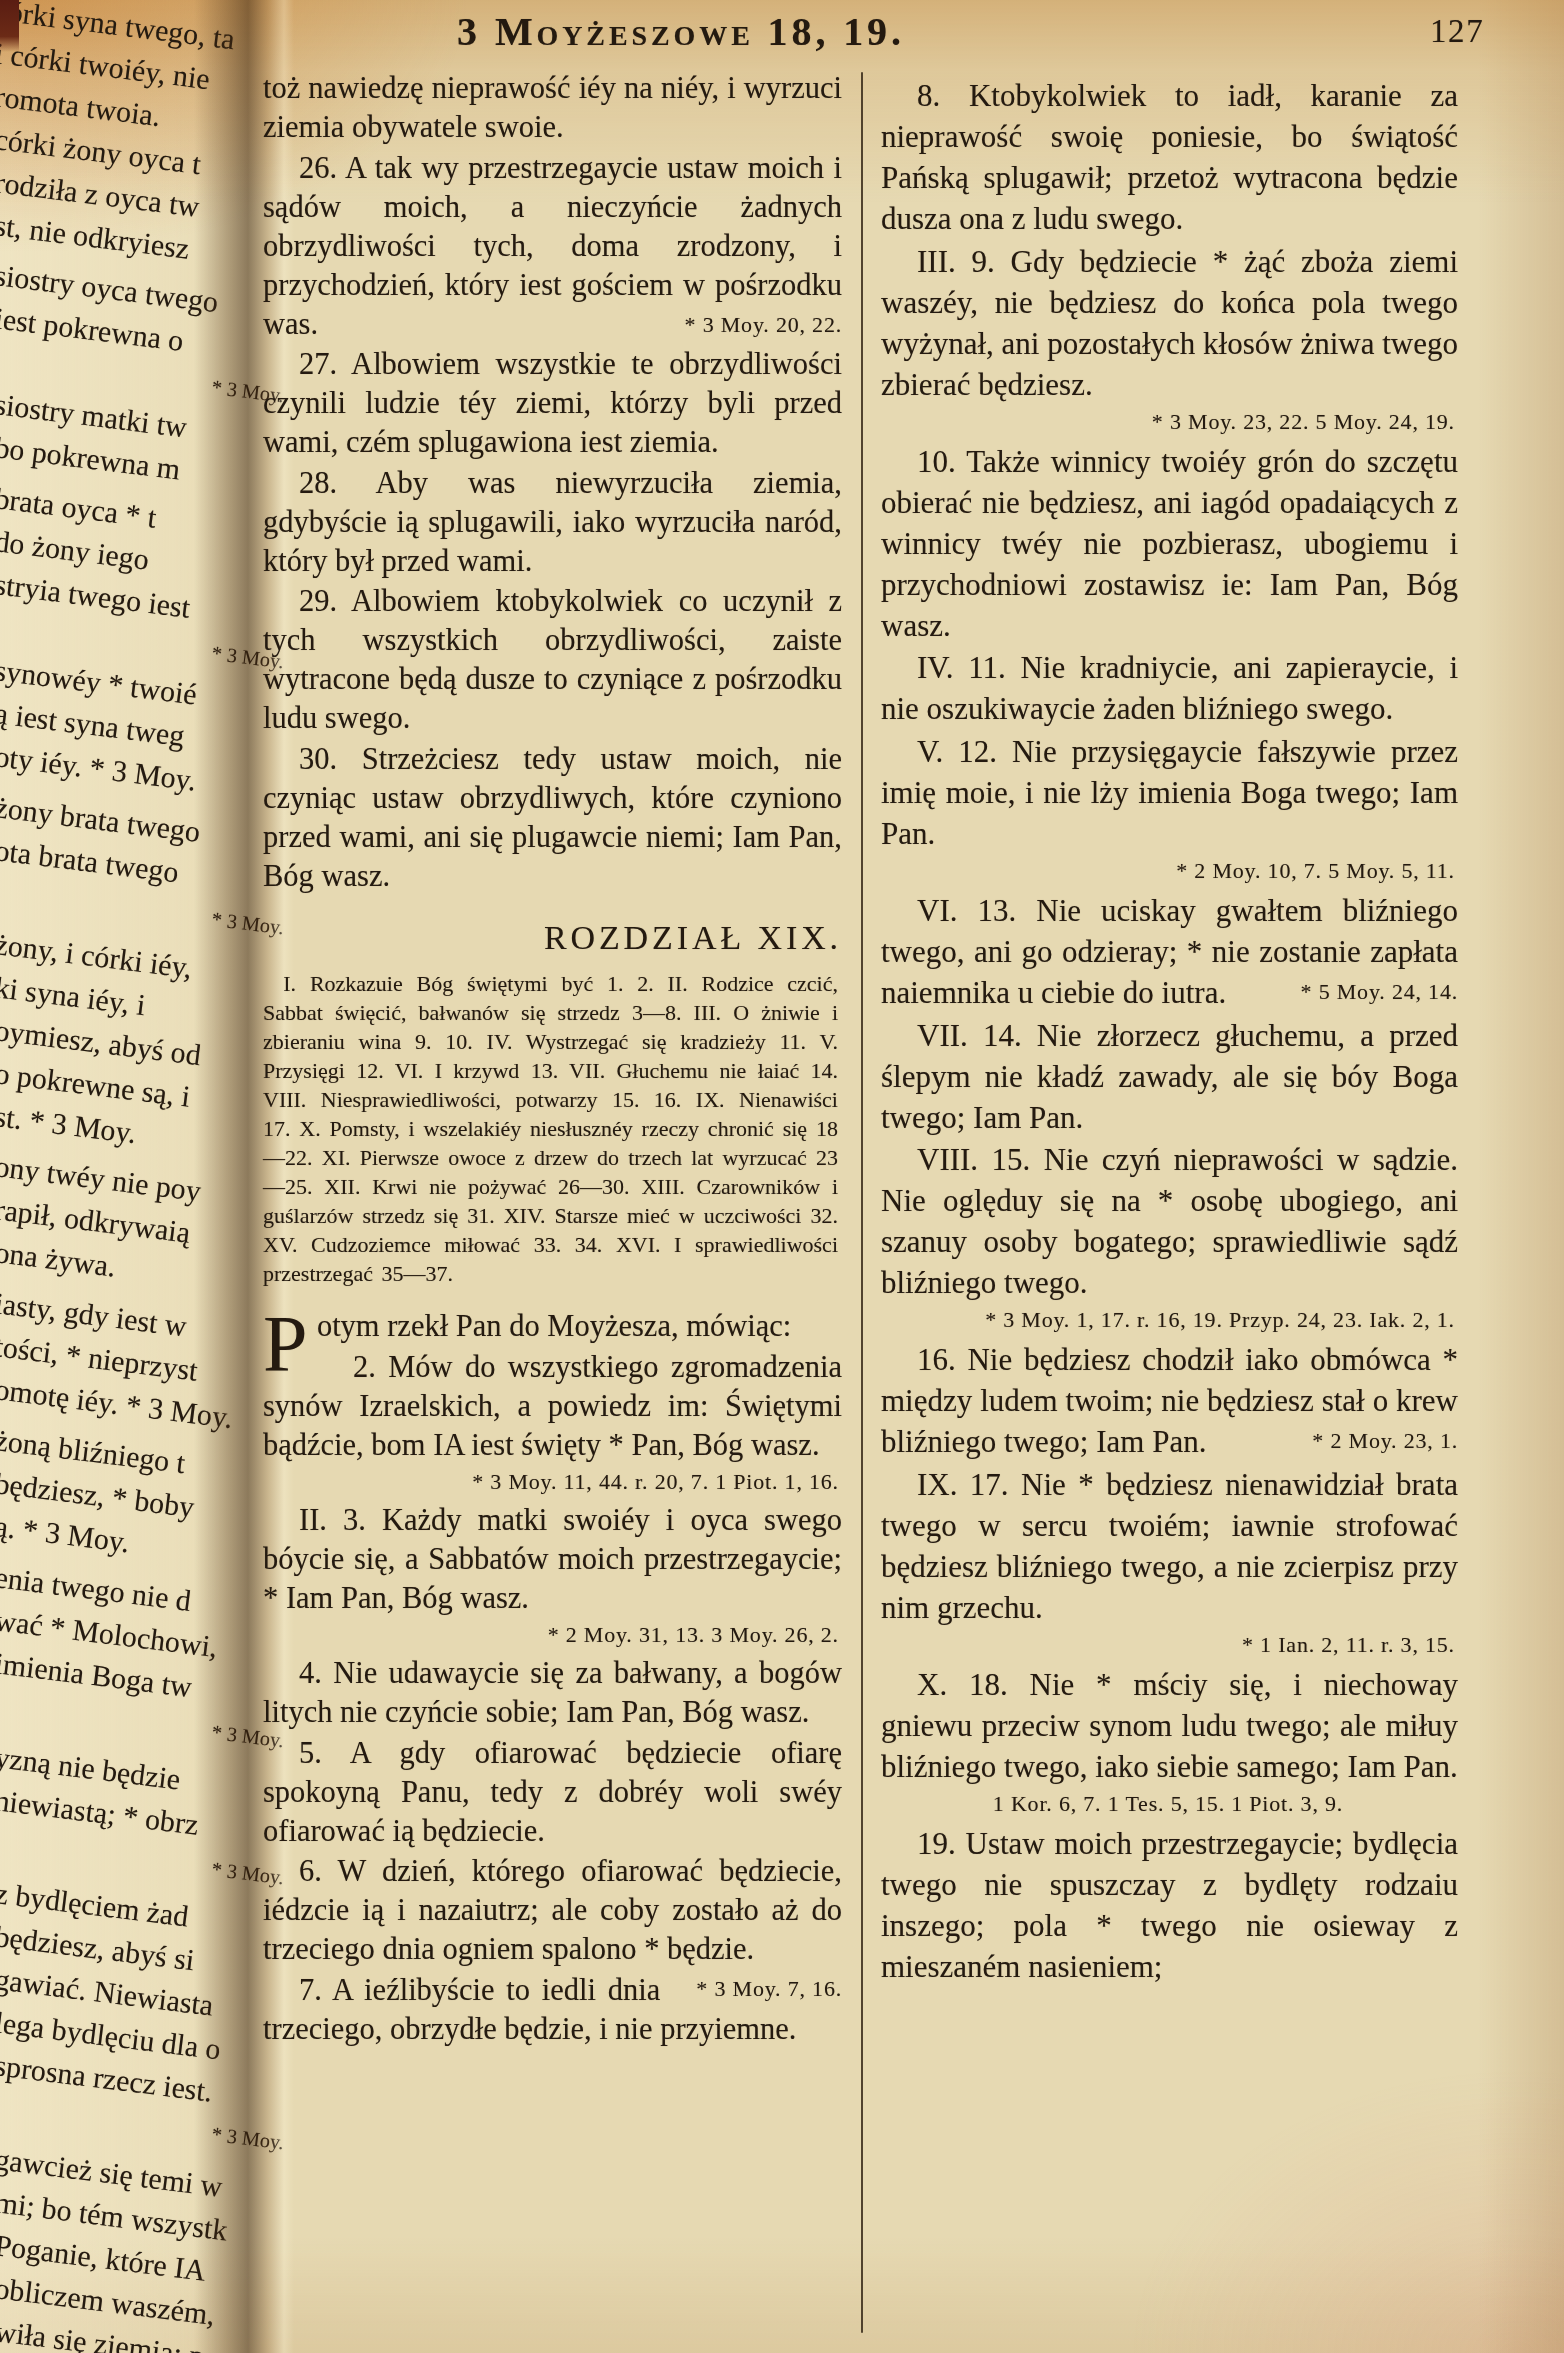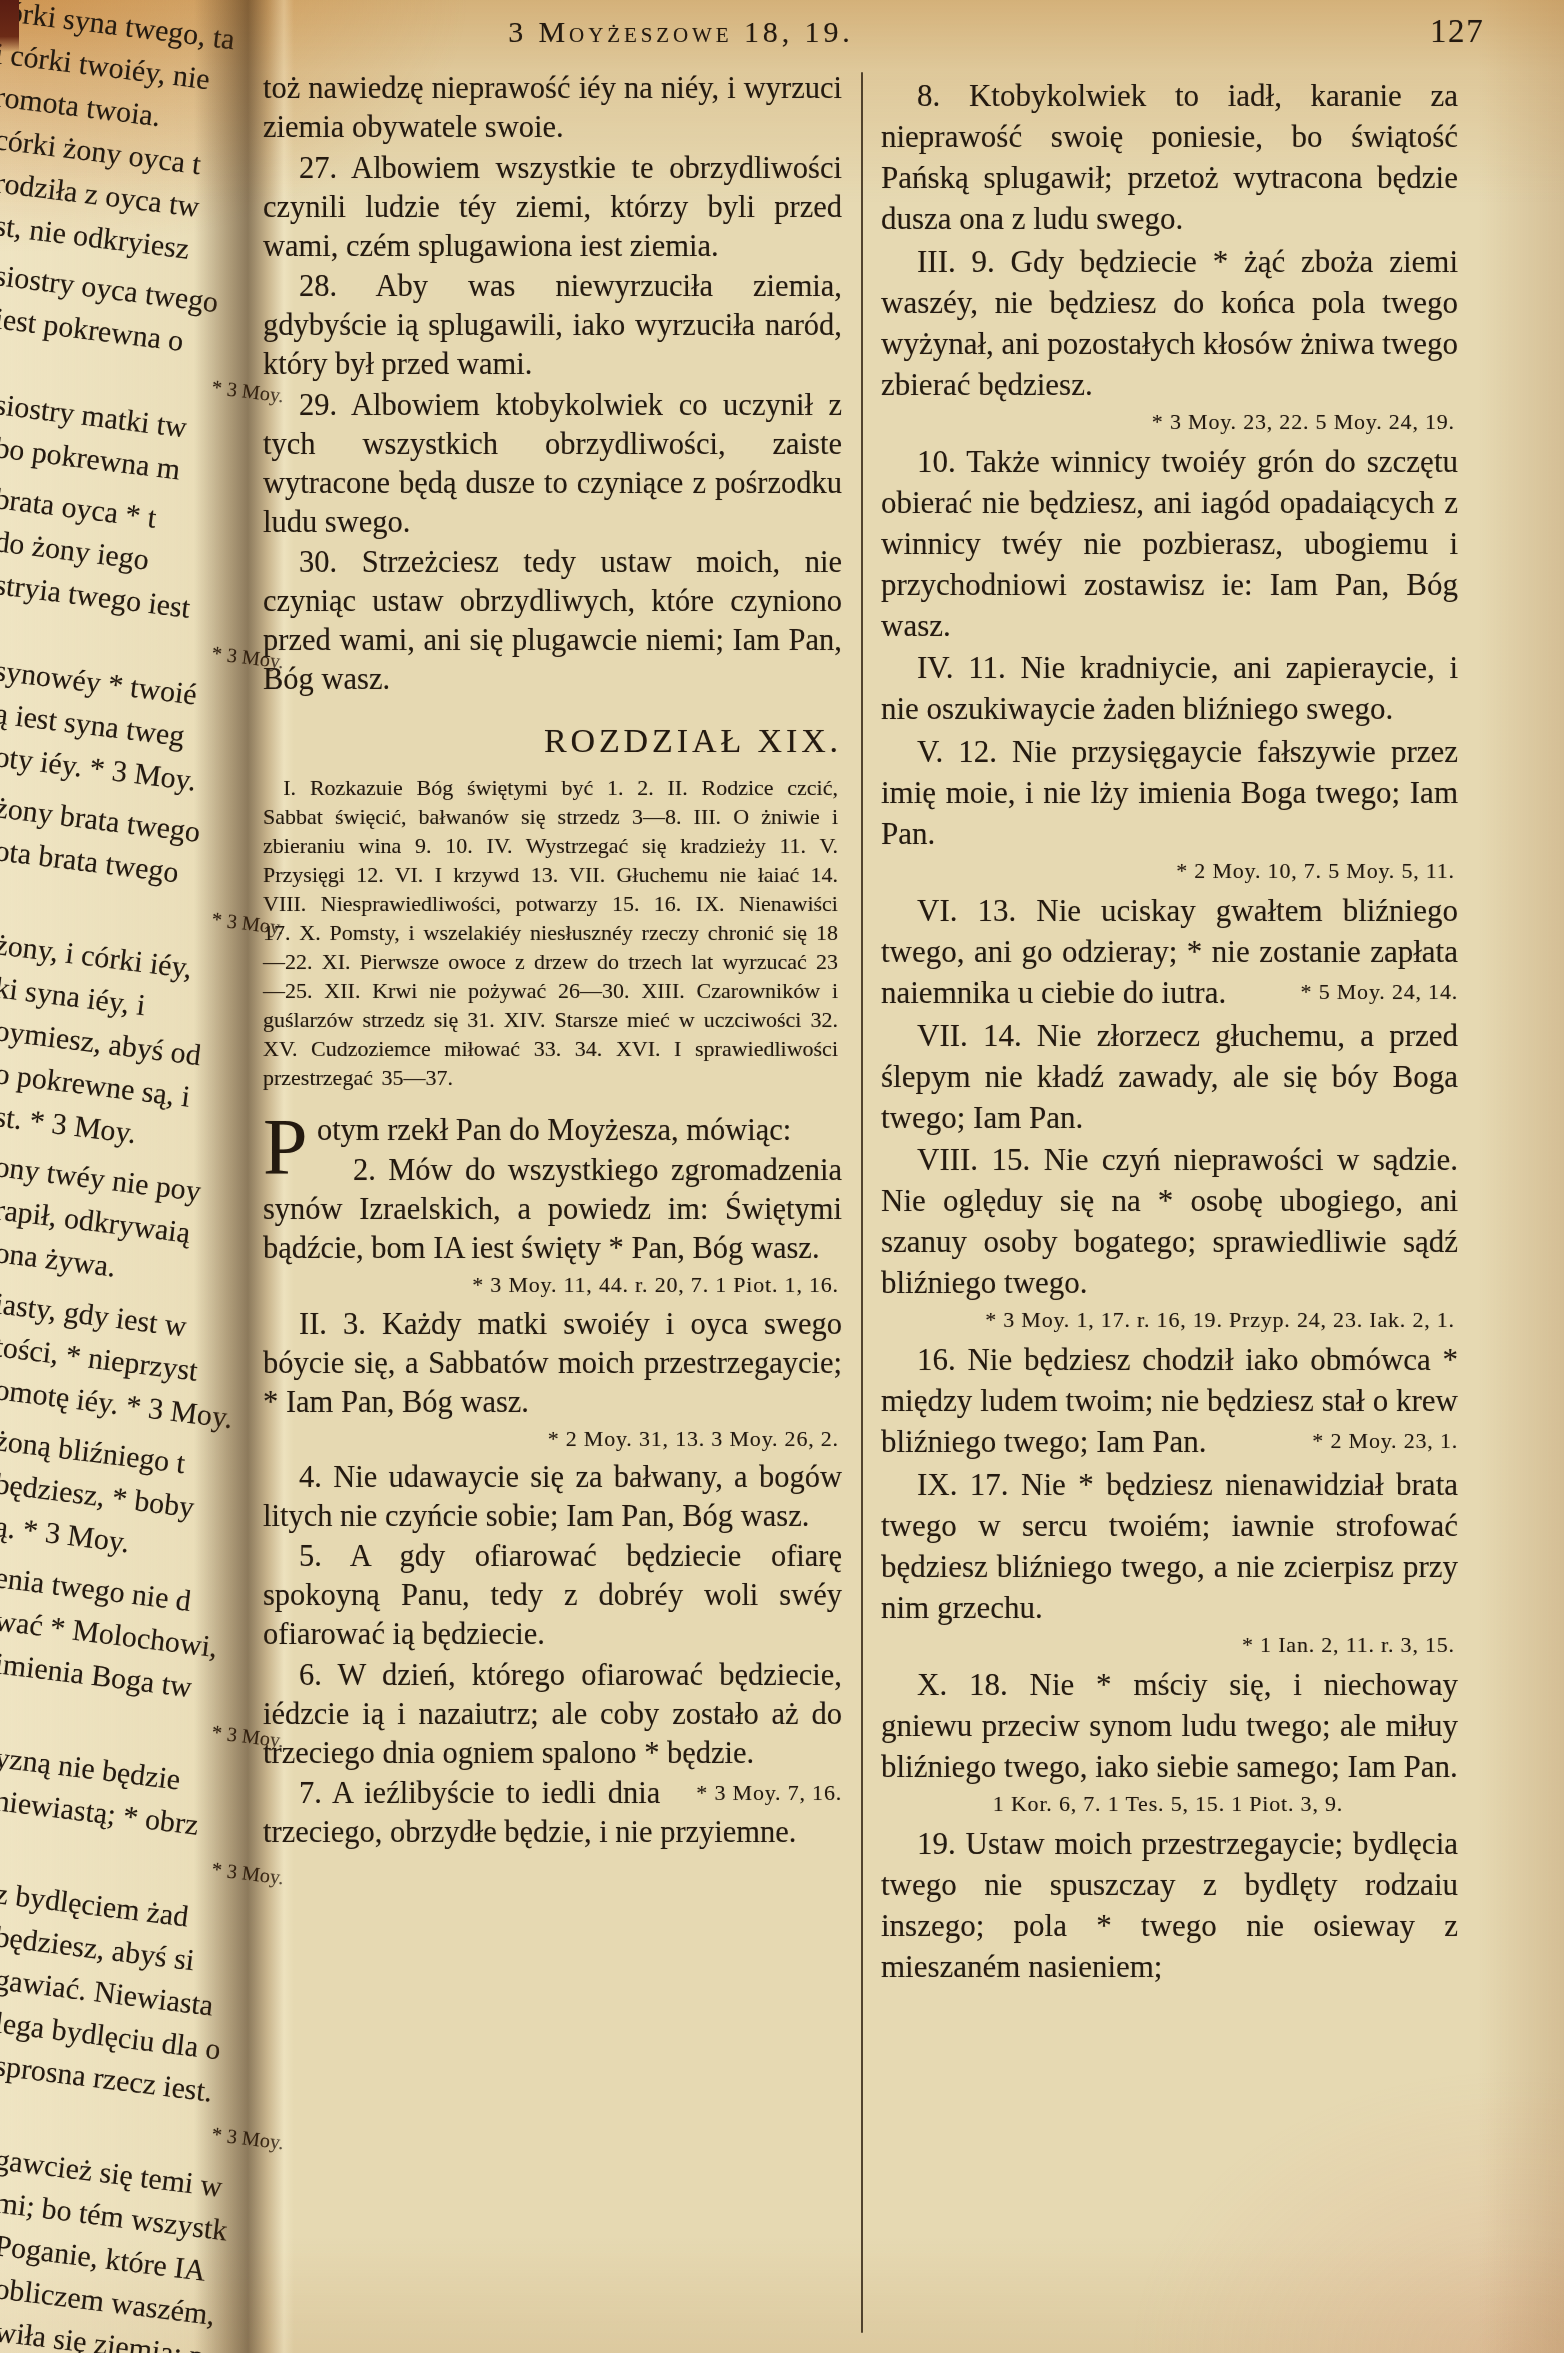--- a/index.html
+++ b/index.html
@@ -17,21 +17,21 @@
       radial-gradient(595px 438px at 97% 100%, rgba(212,132,106,0.22), rgba(212,132,106,0) 65%),
       linear-gradient(0deg, rgba(168,118,58,0.16) 0px, rgba(168,118,58,0) 117px),
       #e6d9b2;
   }
   .ink{ text-shadow:0 0 0.8px rgba(40,28,14,0.35); }
 
   
   .header-title{
     position:absolute; left:407px; top:11px; width:548px;
     text-align:center; font-variant:small-caps;
-    font-size:30px; letter-spacing:3.9px; line-height:41px;
+    font-size:40px; letter-spacing:3.9px; line-height:41px;font-weight:bold;
   }
   .page-number{
     position:absolute; left:1430px; top:11px; width:94px;
     font-size:33px; letter-spacing:1.6px; line-height:41px;
   }
 
   
   .left-col{
     position:absolute; left:-4.7px; top:-12.5px; width:313px; height:2394px;
     z-index:1; overflow:hidden;
@@ -261,20 +261,24 @@
 <div class="header-title ink">3 Moyżeszowe 18, 19.</div>
 <div class="page-number ink">127</div>
 
 <div class="middle-col ink">
 
 <div class="blk type-cont">
       <p class="para"><span class="txt">toż nawiedzę nieprawość iéy na niéy, i wyrzuci ziemia obywatele swoie.</span></p>
 
     </div>
     <div class="blk type-verse">
+      <p class="para"><span class="txt">26. A tak wy przestrzegaycie ustaw moich i sądów moich, a nieczyńcie żadnych obrzydliwości tych, doma zrodzony, i przychodzień, który iest gościem w pośrzodku was.</span><span class="inline-ref">* 3 Moy. 20, 22.</span></p>
+
+    </div>
+    <div class="blk type-verse">
       <p class="para"><span class="txt">27. Albowiem wszystkie te obrzydliwości czynili ludzie téy ziemi, którzy byli przed wami, czém splugawiona iest ziemia.</span></p>
 
     </div>
     <div class="blk type-verse">
       <p class="para"><span class="txt">28. Aby was niewyrzuciła ziemia, gdybyście ią splugawili, iako wyrzuciła naród, który był przed wami.</span></p>
 
     </div>
     <div class="blk type-verse">
       <p class="para"><span class="txt">29. Albowiem ktobykolwiek co uczynił z tych wszystkich obrzydliwości, zaiste wytracone będą dusze to czyniące z pośrzodku ludu swego.</span></p>
 

